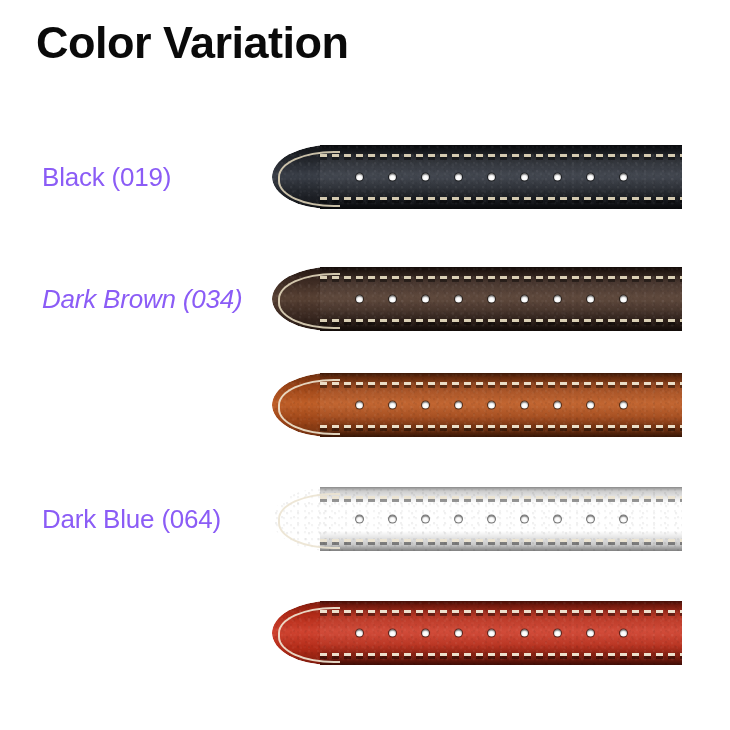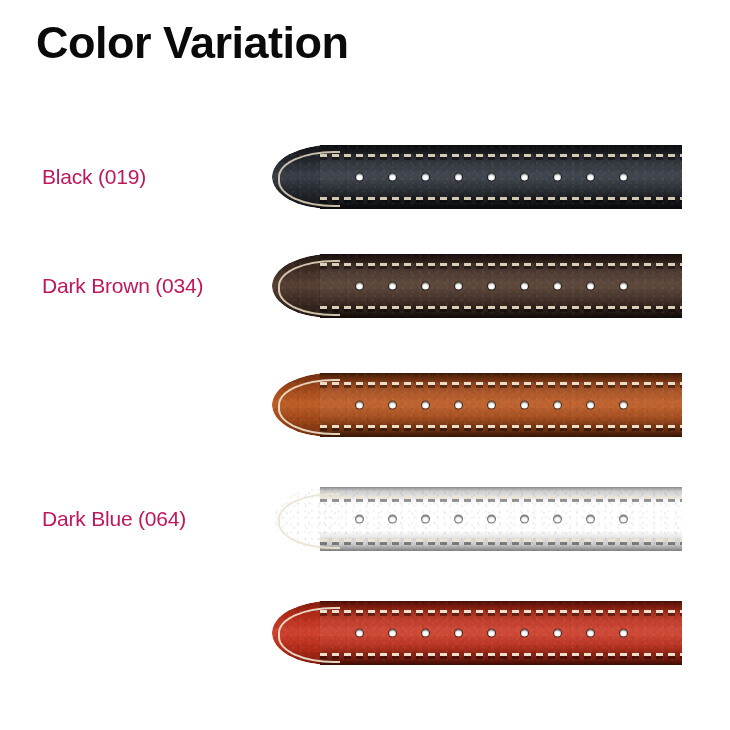--- a/index.html
+++ b/index.html
@@ -39,23 +39,23 @@
     left: 0;
     width: 730px;
     height: 76px;
   }
   .variation-label {
     position: absolute;
     left: 42px;
     top: 50%;
     transform: translateY(-50%);
     font-family: "Liberation Sans", sans-serif;
-    font-size: 21px;
+    font-size: 26px;
     font-weight: 400;
-    color: #be185d;
+    color: #8b5cf6;
     letter-spacing: -0.2px;
     white-space: nowrap;
   }
 
   
   .strap-wrap {
     position: absolute;
     left: 272px;
     top: 50%;
     transform: translateY(-50%);
@@ -218,21 +218,21 @@
             <div class="hole"></div>
             <div class="hole"></div>
             <div class="hole"></div>
             <div class="hole"></div>
             <div class="hole"></div>
             <div class="hole"></div>
             <div class="hole"></div>
           </div>
         </div>
       </div>
-      <div class="variation-row" style="top: 248px;">
+      <div class="variation-row" style="top: 261px; font-style: italic;">
         <div class="variation-label">Dark Brown (034)</div>
         <div class="strap-wrap" style="--stitch-color: #e3d8bd;">
           <div class="strap-tip">
             <div class="tip-fill" style="background: linear-gradient(rgb(36, 23, 18) 0%, rgb(60, 42, 34) 22%, rgb(88, 65, 52) 48%, rgb(60, 42, 34) 74%, rgb(36, 23, 18) 100%);"></div>
             <div class="grain"></div>
           </div>
           <div class="strap-body">
             <div class="body-fill" style="background: linear-gradient(rgb(36, 23, 18) 0%, rgb(60, 42, 34) 22%, rgb(88, 65, 52) 48%, rgb(60, 42, 34) 74%, rgb(36, 23, 18) 100%);"></div>
             <div class="grain"></div>
             <div class="edge-shade"></div>

